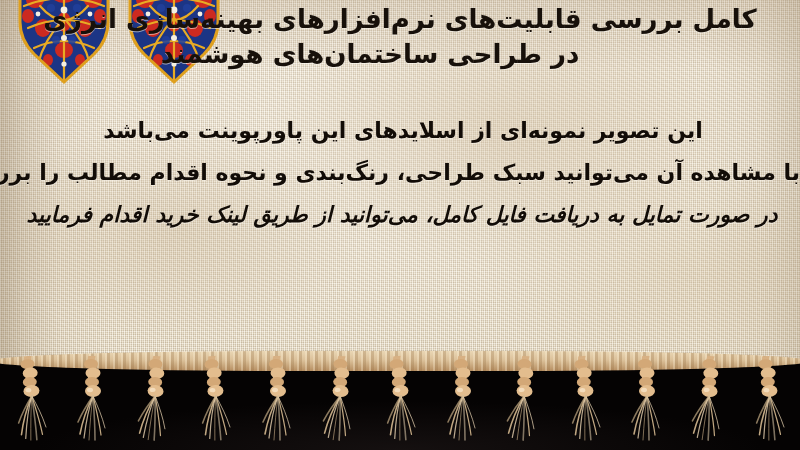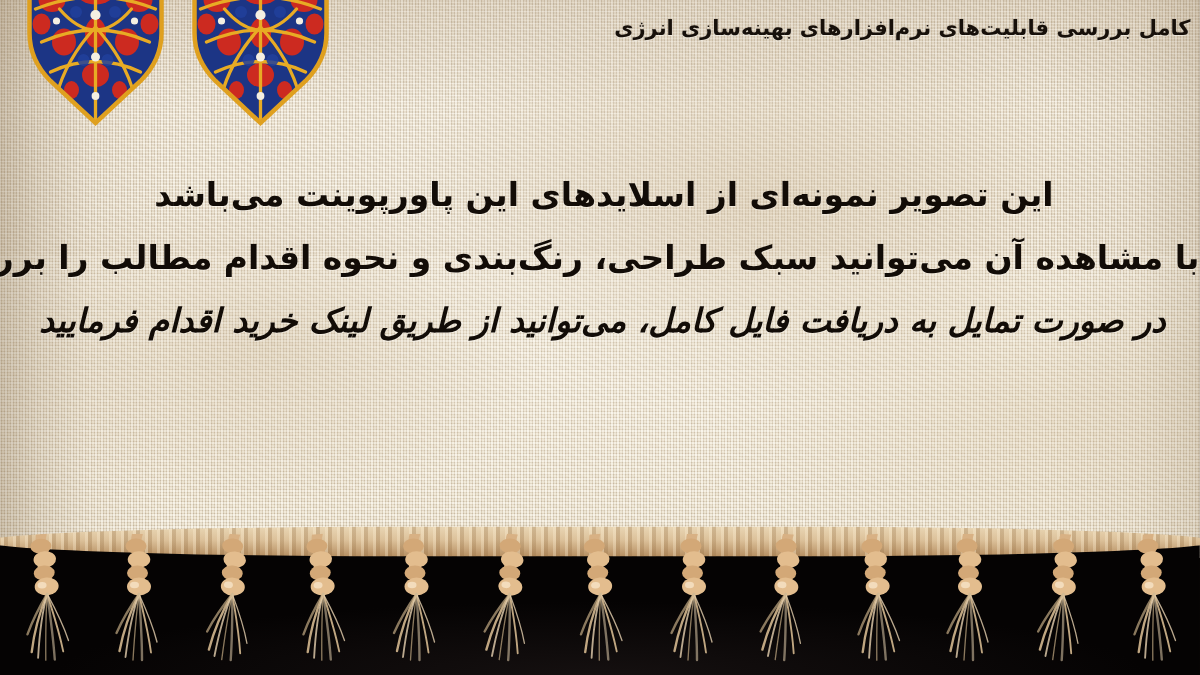--- a/index.html
+++ b/index.html
@@ -54,22 +54,23 @@
 
   
   .ornaments{position:absolute;left:0;top:-12px;width:250px;height:100px;}
   .orn{position:absolute;top:0;}
   .orn-a{left:18px;}
   .orn-b{left:128px;}
 
   
   .title{
     position:absolute;right:6px;top:2px;width:788px;
+    text-align:center;
     color:#17100a;
-    font-size:14px;line-height:35px;font-weight:700;
+    font-size:26px;line-height:35px;font-weight:700;
     letter-spacing:0;
     text-shadow:0 1px 0 rgba(255,252,243,.55), 0 0 1px rgba(30,20,10,.25);
   }
   .title-l2{padding-right:60px;}
 
   
   .body-copy{
     position:absolute;right:0;left:0;top:110px;
     text-align:center;color:#120c07;
     font-size:22px;line-height:42px;font-weight:700;
@@ -235,20 +236,21 @@
         <ellipse cx="0" cy="0" rx="9" ry="6" fill="#1c3585"></ellipse>
         <ellipse cx="0" cy="0" rx="4" ry="5" fill="#cc2a20"></ellipse>
         <path d="M-9 0 Q0 -7 9 0" fill="none" stroke="#e8ab24" stroke-width="1.6"></path>
       </g>
       <ellipse cx="46" cy="145" rx="3.4" ry="3.6" fill="#cc2a20"></ellipse>
     </svg>
   </div>
 
   <div class="title">
     <div class="title-l1">کامل بررسی قابلیت‌های نرم‌افزارهای بهینه‌سازی انرژی</div>
+    <div class="title-l2">در طراحی ساختمان‌های هوشمند</div>
   </div>
 
   <div class="body-copy">
     <span class="ln ln1">این تصویر نمونه‌ای از اسلایدهای این پاورپوینت می‌باشد</span>
     <span class="ln ln2">با مشاهده آن می‌توانید سبک طراحی، رنگ‌بندی و نحوه اقدام مطالب را بررسی نمایید</span>
     <span class="ln ln3">در صورت تمایل به دریافت فایل کامل، می‌توانید از طریق لینک خرید اقدام فرمایید</span>
   </div>
 
   <div class="carpet">
     <div class="selvedge"></div>

